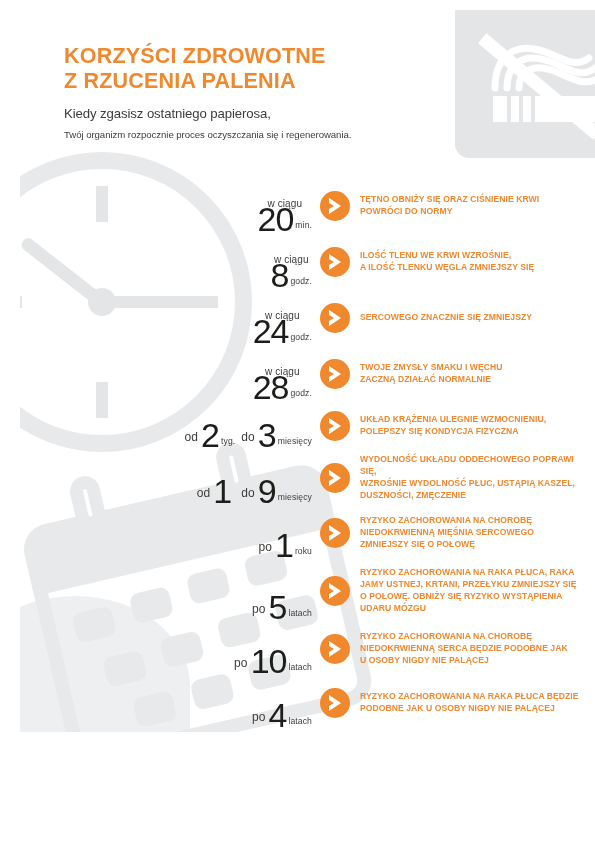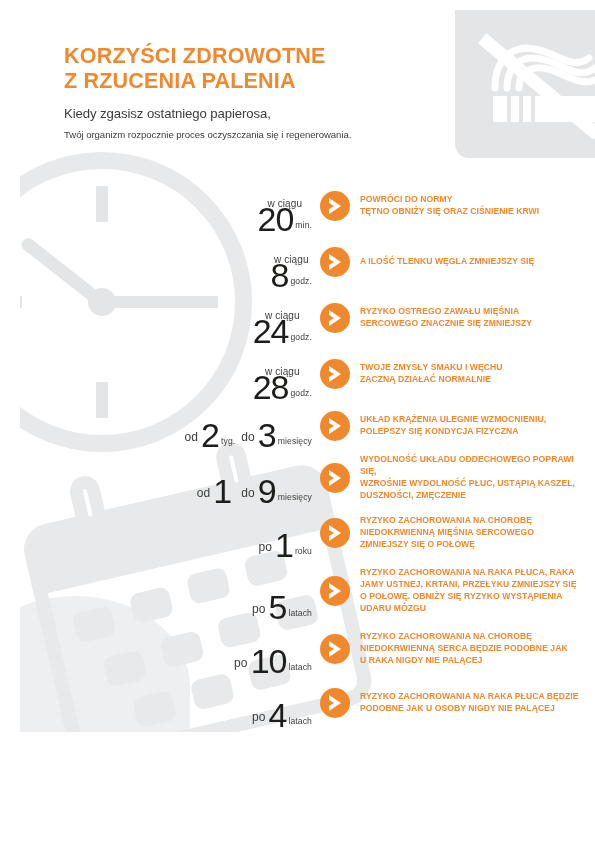--- a/index.html
+++ b/index.html
@@ -220,62 +220,62 @@
             <span class="unit">min.</span>
           </span>
         </div>
       </div>
       <div class="arrow">
         <svg width="16" height="18" viewBox="0 0 16 18">
             <path d="M2,1 L14,9 L2,17 L2,12 L7,9 L2,6 Z" fill="#fff"></path>
           </svg>
       </div>
       <div class="desc">
+        <div>TĘTNO OBNIŻY SIĘ ORAZ CIŚNIENIE KRWI</div>
         <div>POWRÓCI DO NORMY</div>
-        <div>TĘTNO OBNIŻY SIĘ ORAZ CIŚNIENIE KRWI</div>
       </div>
     </div>
 
     <div class="row" style="height:56px;">
       <div class="numcell">
         <div class="numstack">
           <span class="pre-label">w ciągu</span>
           <span class="numline">
             <span class="bignum">8</span>
             <span class="unit">godz.</span>
           </span>
         </div>
       </div>
       <div class="arrow">
         <svg width="16" height="18" viewBox="0 0 16 18">
             <path d="M2,1 L14,9 L2,17 L2,12 L7,9 L2,6 Z" fill="#fff"></path>
           </svg>
       </div>
       <div class="desc">
+        <div>ILOŚĆ TLENU WE KRWI WZROŚNIE,</div>
         <div>A ILOŚĆ TLENKU WĘGLA ZMNIEJSZY SIĘ</div>
       </div>
     </div>
 
     <div class="row" style="height:56px;">
       <div class="numcell">
         <div class="numstack">
           <span class="pre-label">w ciągu</span>
           <span class="numline">
             <span class="bignum">24</span>
             <span class="unit">godz.</span>
           </span>
         </div>
       </div>
       <div class="arrow">
         <svg width="16" height="18" viewBox="0 0 16 18">
             <path d="M2,1 L14,9 L2,17 L2,12 L7,9 L2,6 Z" fill="#fff"></path>
           </svg>
       </div>
       <div class="desc">
-        <div>RYZYKO OSTREGO ZAWAŁU MIĘŚNIA</div>
         <div>SERCOWEGO ZNACZNIE SIĘ ZMNIEJSZY</div>
       </div>
     </div>
 
     <div class="row" style="height:56px;">
       <div class="numcell">
         <div class="numstack">
           <span class="pre-label">w ciągu</span>
           <span class="numline">
             <span class="bignum">28</span>
@@ -399,21 +399,21 @@
         </div>
       </div>
       <div class="arrow">
         <svg width="16" height="18" viewBox="0 0 16 18">
             <path d="M2,1 L14,9 L2,17 L2,12 L7,9 L2,6 Z" fill="#fff"></path>
           </svg>
       </div>
       <div class="desc">
         <div>RYZYKO ZACHOROWANIA NA CHOROBĘ</div>
         <div>NIEDOKRWIENNĄ SERCA BĘDZIE PODOBNE JAK</div>
-        <div>U RAKA NIGDY NIE PALĄCEJ</div>
+        <div>U OSOBY NIGDY NIE PALĄCEJ</div>
       </div>
     </div>
 
     <div class="row" style="height:54px;">
       <div class="numcell">
         <div class="numstack">
           <span class="numline">
             <span class="lead">po</span>
             <span class="bignum">4</span>
             <span class="unit">latach</span>

